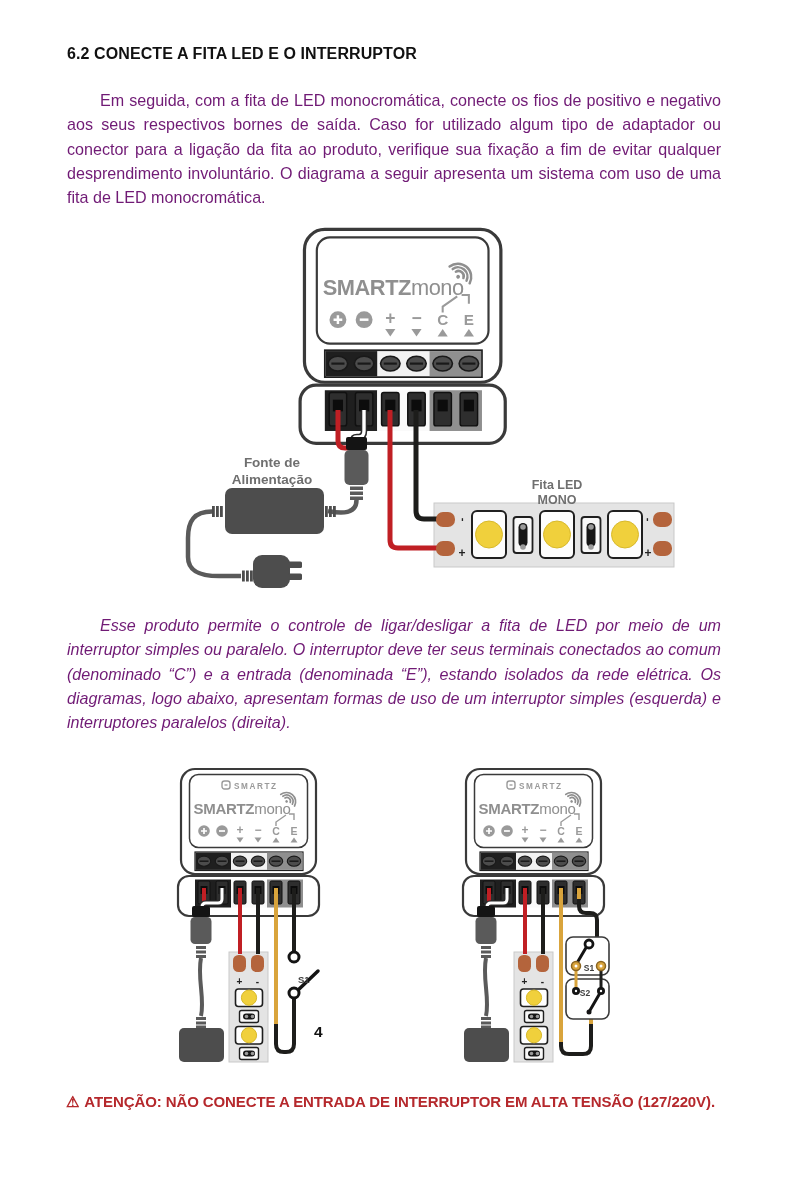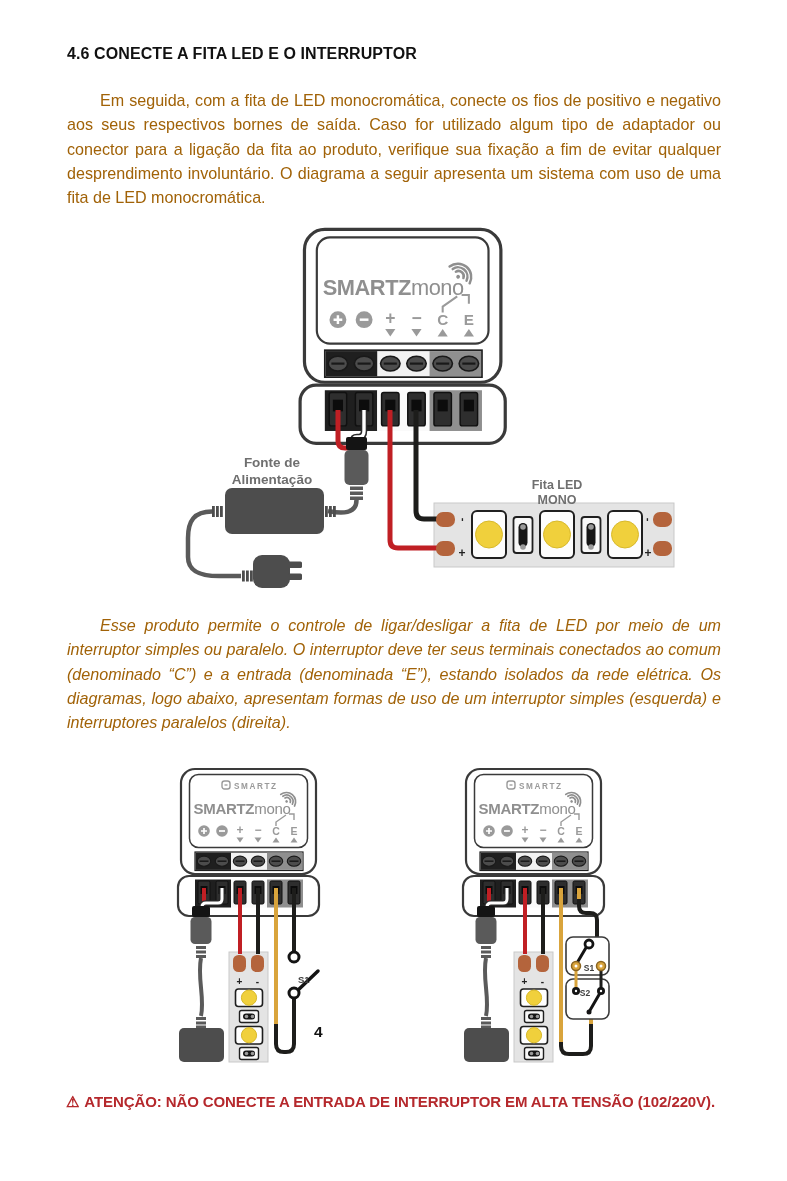--- a/index.html
+++ b/index.html
@@ -2,40 +2,40 @@
 <html><head>
 <meta charset="utf-8">
 <style>
   * { margin:0; padding:0; box-sizing:border-box; }
   html,body { background:#ffffff; }
   .page { position:relative; width:787px; height:1181px; background:#fff;
           font-family:"Liberation Sans", sans-serif; overflow:hidden; }
   .heading { position:absolute; left:67px; top:45px; font-size:16px; font-weight:bold;
              color:#111; letter-spacing:0.1px; }
   .body-text { position:absolute; left:67px; width:654px; font-size:16.1px;
-               line-height:24.3px; color:#a16207; text-align:justify; text-indent:33px; }
+               line-height:24.3px; color:#701a75; text-align:justify; text-indent:33px; }
   #p1 { top:88px; }
   #p2 { top:613px;font-style:italic; }
   svg.diag { position:absolute; }
   #diag1 { left:150px; top:218px; }
   #diag2 { left:160px; top:758px; }
   #diag3 { left:450px; top:758px; }
   svg text { font-family:"Liberation Sans", sans-serif; }
   .pagenum { position:absolute; left:314px; top:1023px; font-size:15.5px;
              font-weight:bold; color:#111; }
   .warning { position:absolute; left:66px; top:1093px; font-size:15px; font-weight:bold;
              color:#b5282c; white-space:nowrap; letter-spacing:-0.1px; }
   .warning .icon { margin-right:5px; }
 </style>
 </head>
 <body>
 
 <div class="page">
 
-  <div class="heading">4.6 CONECTE A FITA LED E O INTERRUPTOR</div>
+  <div class="heading">6.2 CONECTE A FITA LED E O INTERRUPTOR</div>
 
   <p class="body-text" id="p1">Em seguida, com a fita de LED monocromática, conecte os fios de positivo e negativo aos seus respectivos bornes de saída. Caso for utilizado algum tipo de adaptador ou conector para a ligação da fita ao produto, verifique sua fixação a fim de evitar qualquer desprendimento involuntário. O diagrama a seguir apresenta um sistema com uso de uma fita de LED monocromática.</p>
 
   <svg id="diag1" class="diag" width="560" height="390" viewBox="150 218 560 390">
     <defs>
       <g id="device-core">
 
         <rect x="-2" y="108" width="141" height="40" rx="11" fill="#ffffff" stroke="#3a3a3a" stroke-width="2.2"></rect>
         <rect x="15" y="111.5" width="36" height="28" fill="#1f1f1f"></rect>
         <rect x="51" y="111.5" width="36" height="28" fill="#fafafa"></rect>
@@ -340,16 +340,16 @@
         <circle cx="601" cy="991" r="4" fill="#141414"></circle>
           <circle cx="601" cy="991" r="1.2" fill="#ffffff"></circle>
         <text x="585" y="996" text-anchor="middle" font-size="8.5" font-weight="bold" fill="#3f3f3f">S2</text>
       </g>
     </g>
   </svg>
 
   <div class="pagenum">4</div>
 
   <div class="warning">
-    <span class="icon">⚠</span><span>ATENÇÃO: NÃO CONECTE A ENTRADA DE INTERRUPTOR EM ALTA TENSÃO (102/220V).</span>
+    <span class="icon">⚠</span><span>ATENÇÃO: NÃO CONECTE A ENTRADA DE INTERRUPTOR EM ALTA TENSÃO (127/220V).</span>
   </div>
 
 </div>
 
 </body></html>

